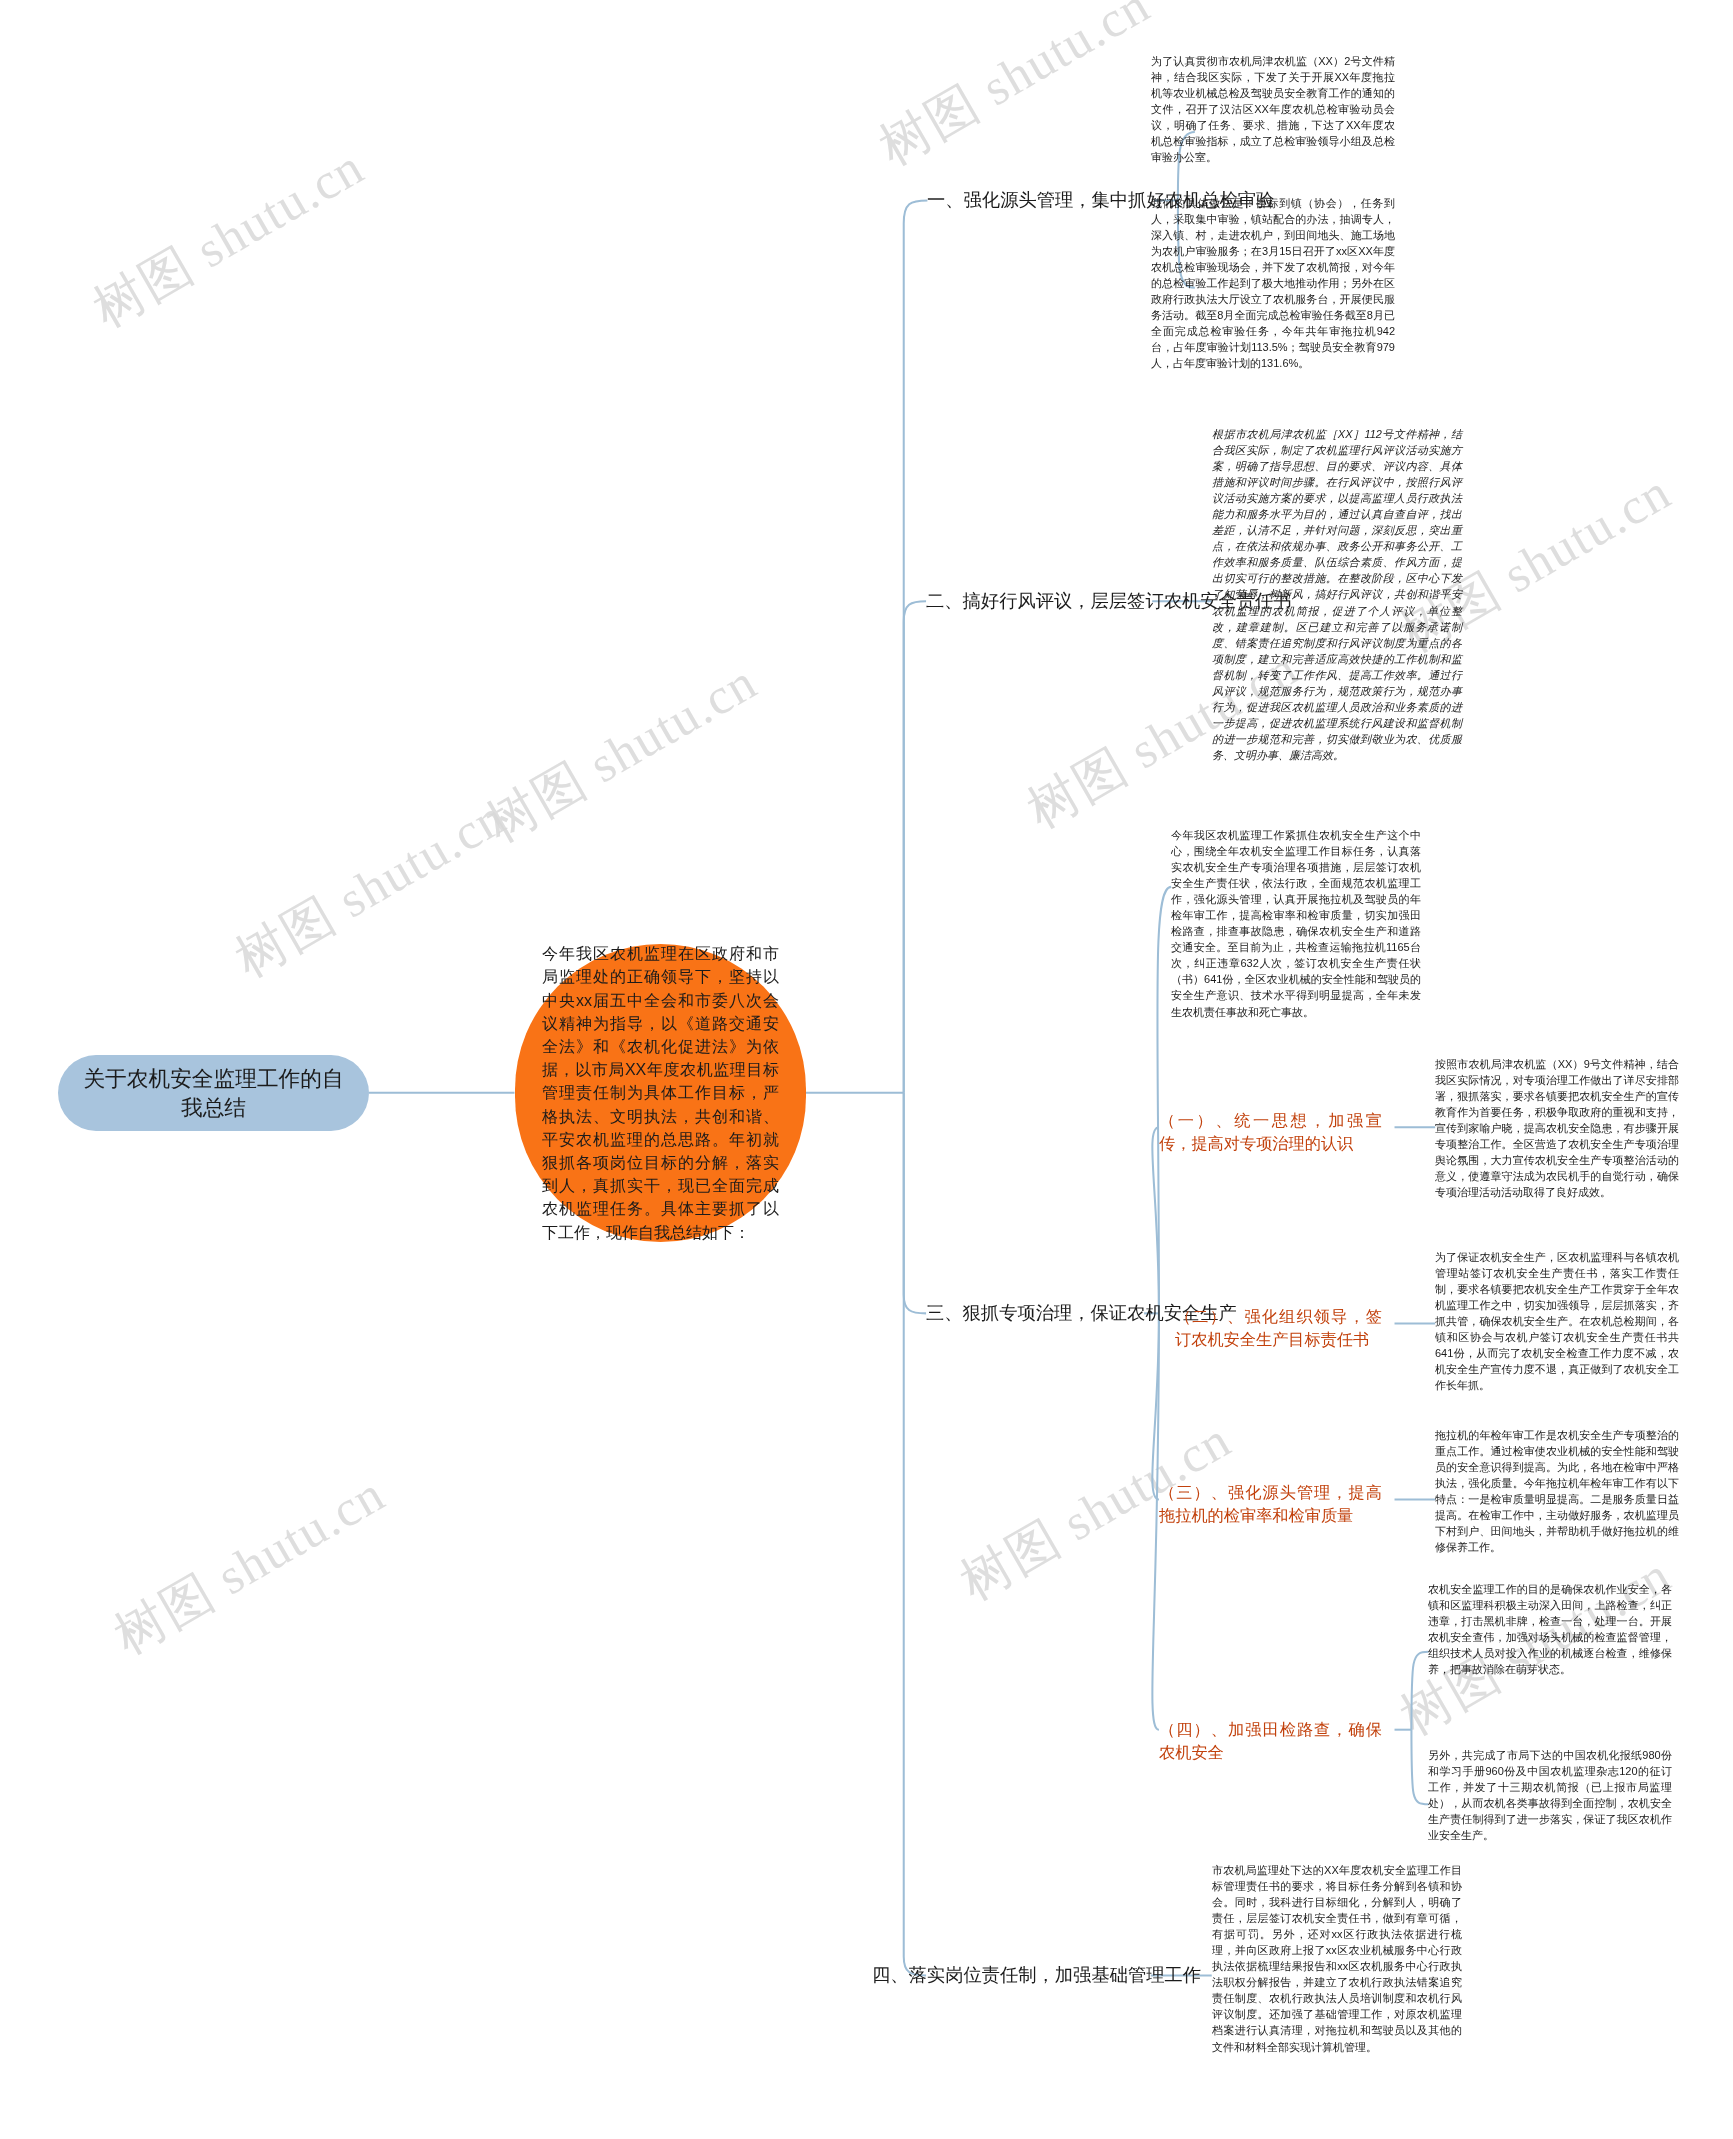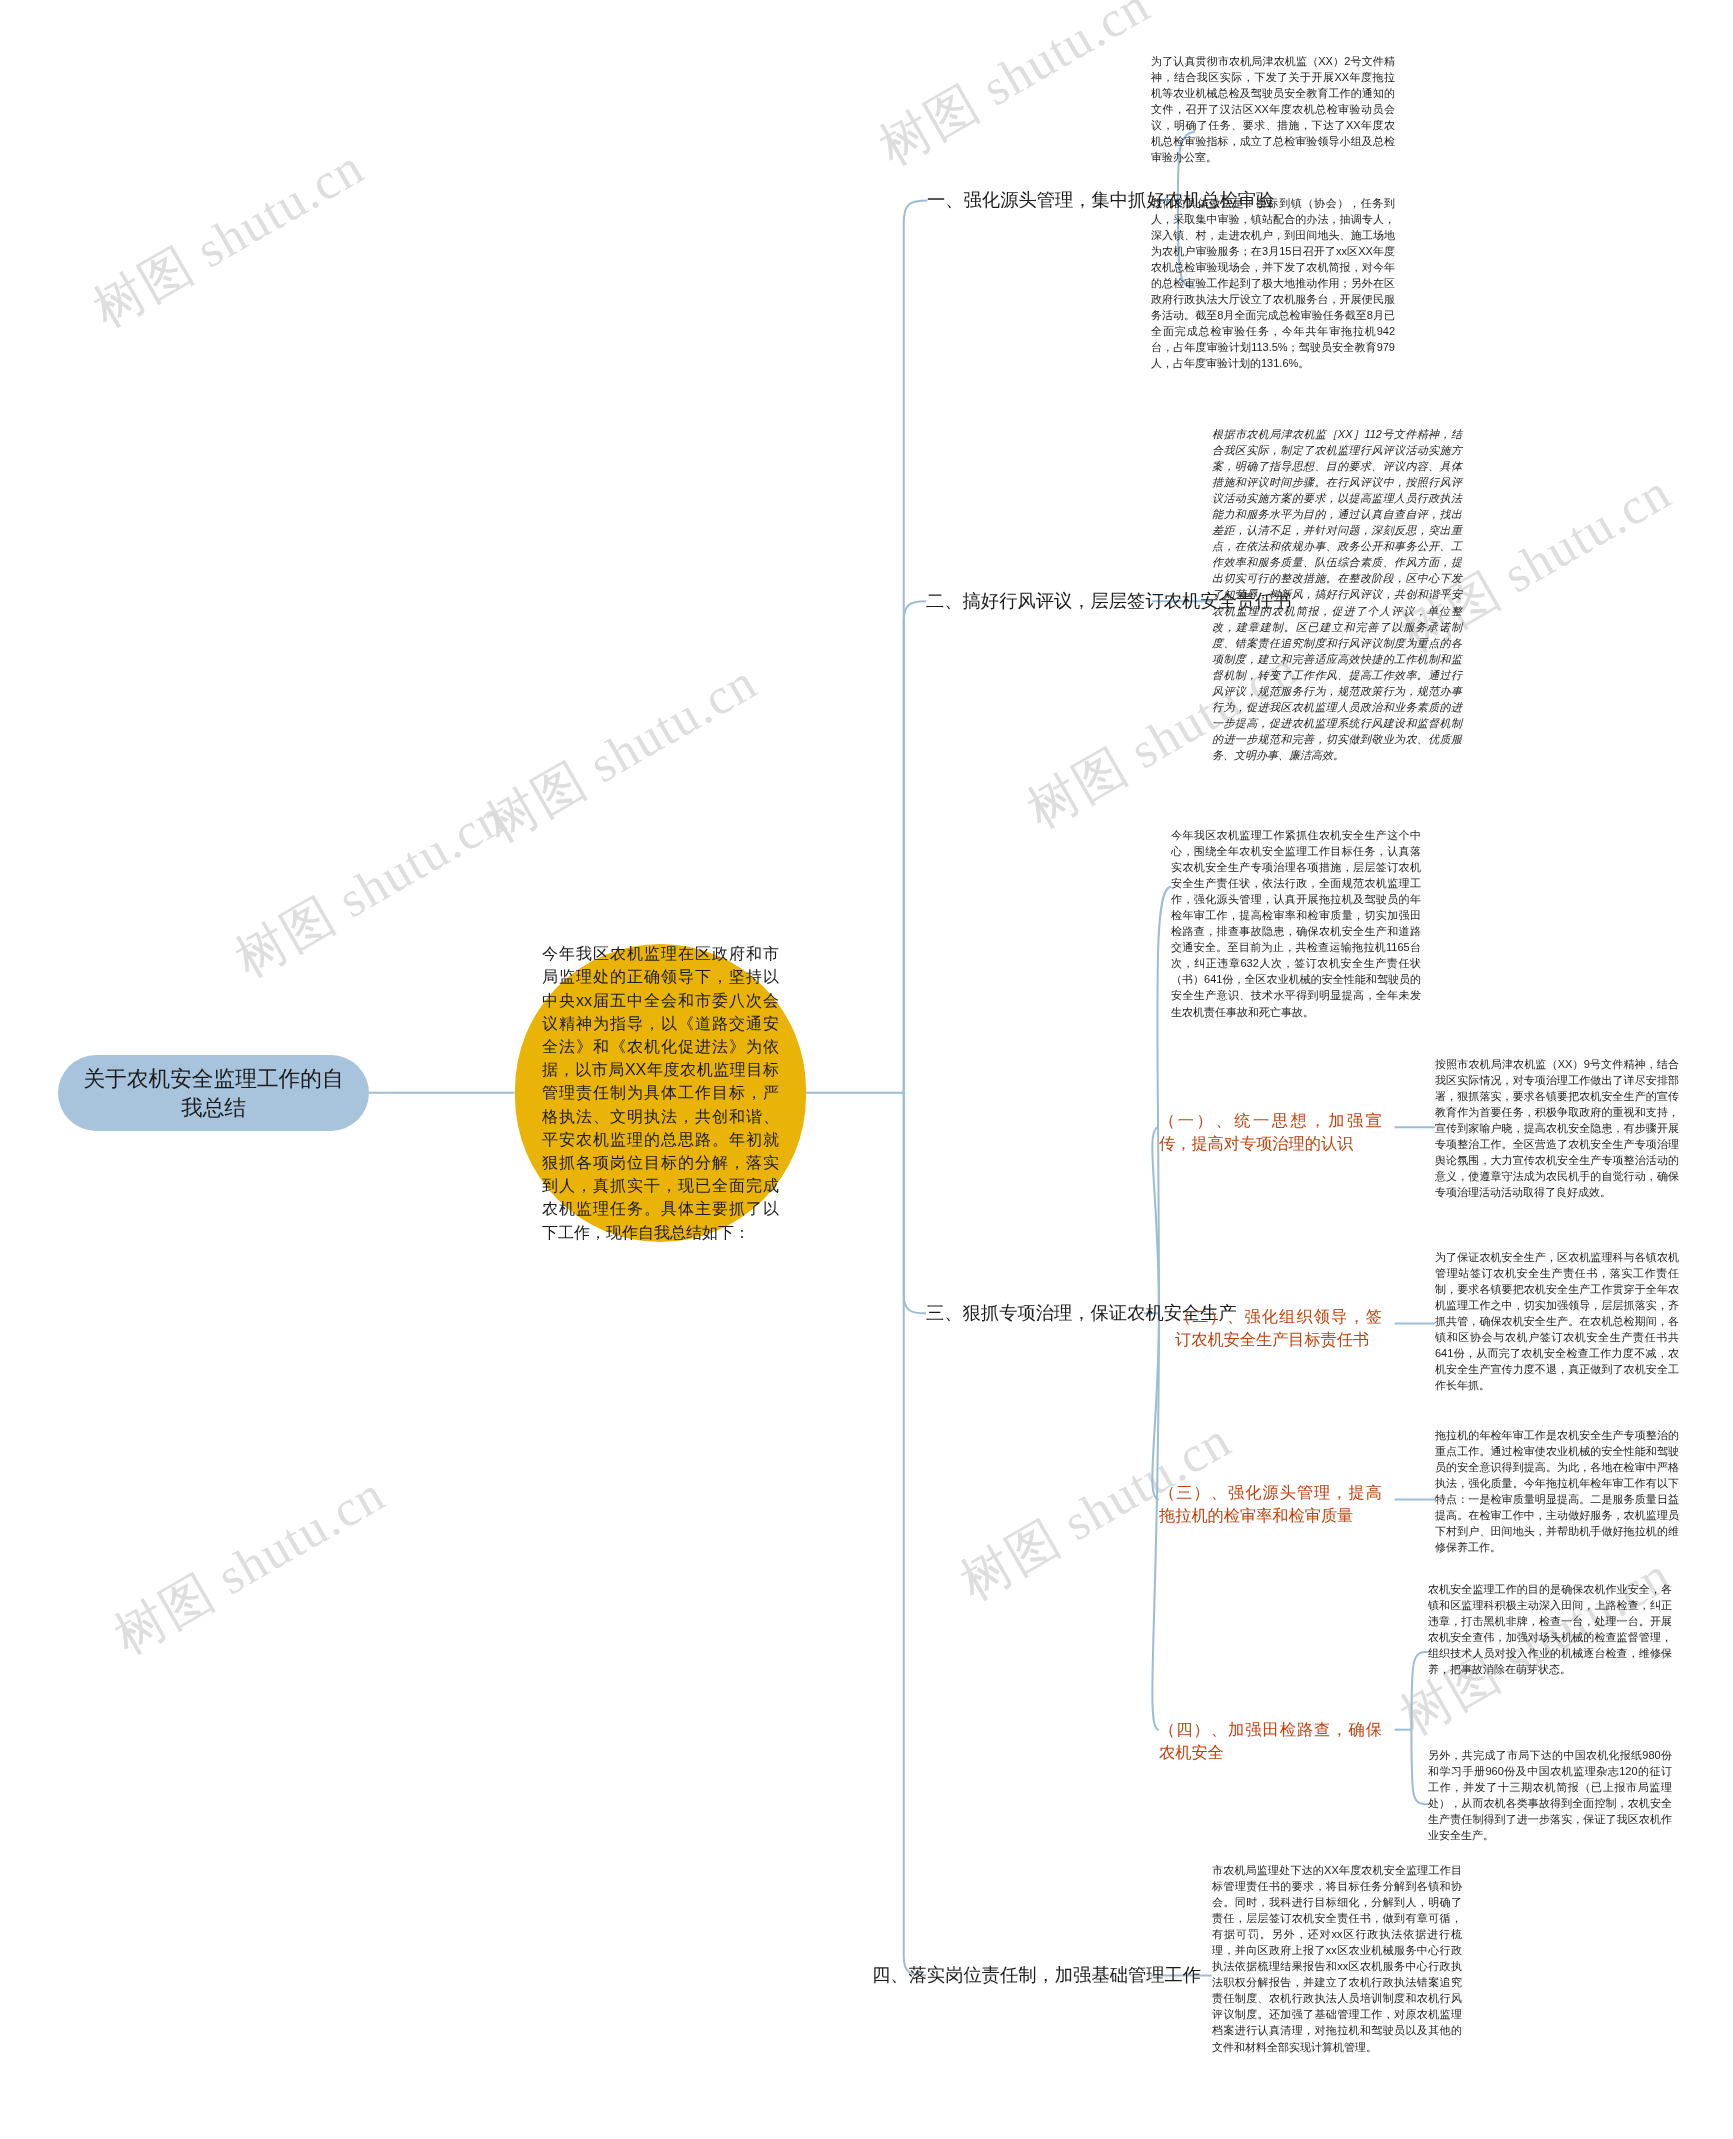--- a/index.html
+++ b/index.html
@@ -36,21 +36,21 @@
   .root {
     left:58px; top:1055px; width:311px; height:76px;
     background:#a8c4dd; border-radius:38px;
     display:flex; align-items:center; justify-content:center;
     text-align:center; color:#1b1b1b; font-size:21.7px; line-height:1.34;
     padding:0 17.6px;
   }
 
   .intro {
     left:515px; top:944px; width:291px; height:298px;
-    background:#eab308; border-radius:149px/149px;
+    background:#f97316; border-radius:149px/149px;
     display:flex; align-items:center; justify-content:center;
     padding:24.4px 27px;
   }
   .intro span {
     font-size:16px; line-height:1.45; color:#1b1b1b;
     text-align:justify; text-justify:inter-character;
   }
 
   .l2 {
     font-size:18.3px; line-height:1.3; color:#1b1b1b;

